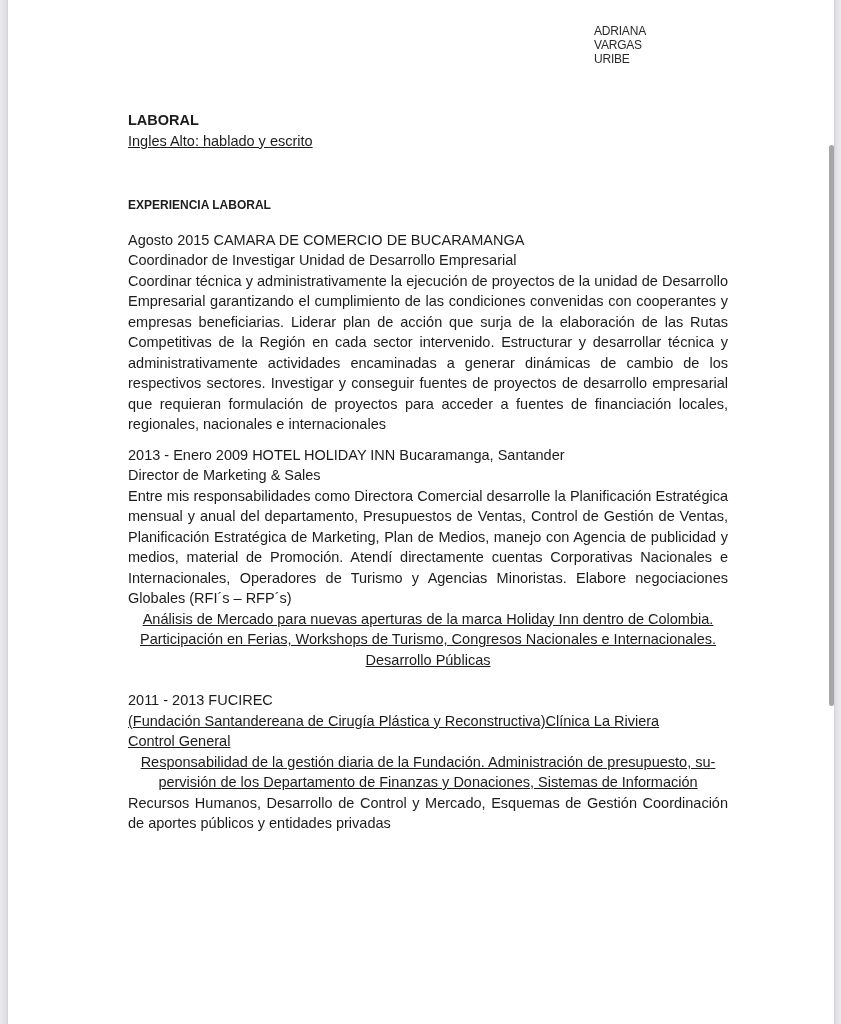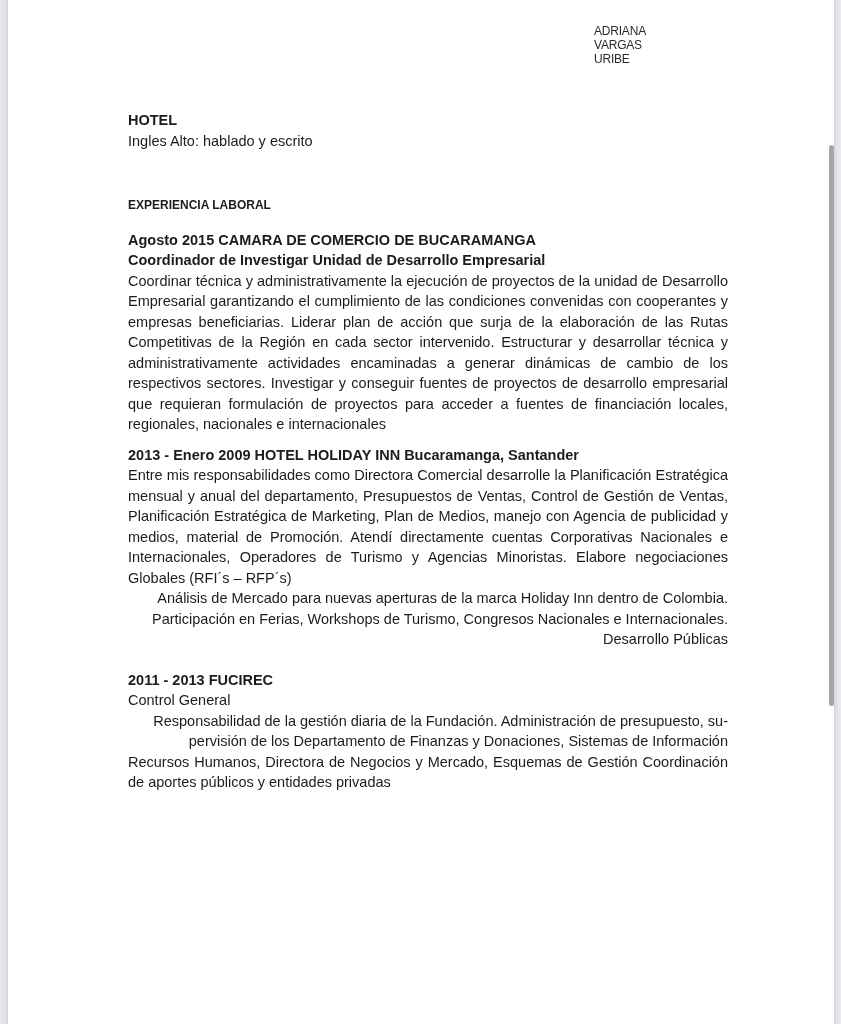--- a/index.html
+++ b/index.html
@@ -63,73 +63,75 @@
     }
     .h-section {
       font-weight: bold;
       font-size: 14.5px;
       margin: 0;
     }
     .h-section.big {
       font-size: 12px;
       margin-top: 44px;
     }
-    .p-line { margin: 0; }
+    .p-line { margin: 0; text-decoration: underline; }
     .job { margin-top: 0; }
     .job-1 { margin-top: 14px; }
     .job-2 { margin-top: 10px; }
     .job-3 { margin-top: 20px; }
     .job-title, .job-role {
-      font-weight: bold;
+      font-weight: normal;
       margin: 0;
     }
     .para {
       margin: 0;
       text-align: justify;
       hyphens: manual;
     }
-    .para.left { text-align: right; }
+    .para.left { text-align: center; text-decoration: underline; }
   </style>
 </head>
 <body>
 
 <div class="edge-left"></div>
 
 <div class="page">
   <div class="running-header">ADRIANA VARGAS URIBE</div>
 
   <div class="content">
 
     <section>
-      <h2 class="h-section">HOTEL</h2>
+      <h2 class="h-section">LABORAL</h2>
       <p class="p-line">Ingles Alto: hablado y escrito</p>
     </section>
 
     <section>
       <h2 class="h-section big">EXPERIENCIA LABORAL</h2>
 
       <div class="job job-1">
         <p class="job-title">Agosto 2015 CAMARA DE COMERCIO DE BUCARAMANGA</p>
         <p class="job-role">Coordinador de Investigar Unidad de Desarrollo Empresarial</p>
         <p class="para">Coordinar técnica y administrativamente la ejecución de proyectos de la unidad de Desarrollo Empresarial garantizando el cumplimiento de las condiciones convenidas con cooperantes y empresas beneficiarias. Liderar plan de acción que surja de la elaboración de las Rutas Competitivas de la Región en cada sector intervenido. Estructurar y desarro­llar técnica y administrativamente actividades encaminadas a generar dinámicas de cam­bio de los respectivos sectores. Investigar y conseguir fuentes de proyectos de desarrollo empresarial que requieran formulación de proyectos para acceder a fuentes de financia­ción locales, regionales, nacionales e internacionales</p>
       </div>
 
       <div class="job job-2">
         <p class="job-title">2013 - Enero 2009  HOTEL HOLIDAY INN Bucaramanga, Santander</p>
+        <p class="job-role">Director de Marketing &amp; Sales</p>
         <p class="para">Entre mis responsabilidades como Directora Comercial desarrolle la Planificación Estraté­gica mensual y anual del departamento, Presupuestos de Ventas, Control de Gestión de Ventas, Planificación Estratégica de Marketing, Plan de Medios, manejo con Agencia de publicidad y medios, material de Promoción. Atendí directamente cuentas Corporativas Nacionales e Internacionales, Operadores de Turismo y Agencias Minoristas. Elabore ne­gociaciones Globales (RFI´s – RFP´s)</p>
         <p class="para left">Análisis de Mercado para nuevas aperturas de la marca Holiday Inn dentro de Colombia.</p>
         <p class="para left">Participación en Ferias, Workshops de Turismo, Congresos Nacionales e Internacionales.</p>
         <p class="para left">Desarrollo Públicas</p>
       </div>
 
       <div class="job job-3">
         <p class="job-title">2011 - 2013 FUCIREC</p>
+        <p class="p-line">(Fundación Santandereana de Cirugía Plástica y Reconstructiva)Clínica La Riviera</p>
         <p class="p-line">Control General</p>
         <p class="para left">Responsabilidad de la gestión diaria de la Fundación. Administración de presupuesto, su­pervisión de los Departamento de Finanzas y Donaciones, Sistemas de Información</p>
-        <p class="para">Recursos Humanos, Directora de Negocios y Mercado, Esquemas de Gestión Coordi­nación de aportes públicos y entidades privadas</p>
+        <p class="para">Recursos Humanos, Desarrollo de Control y Mercado, Esquemas de Gestión Coordi­nación de aportes públicos y entidades privadas</p>
       </div>
     </section>
 
   </div>
 </div>
 
 <div class="scroll-thumb"></div>
 <div class="edge-right"></div>
 
 </body></html>

